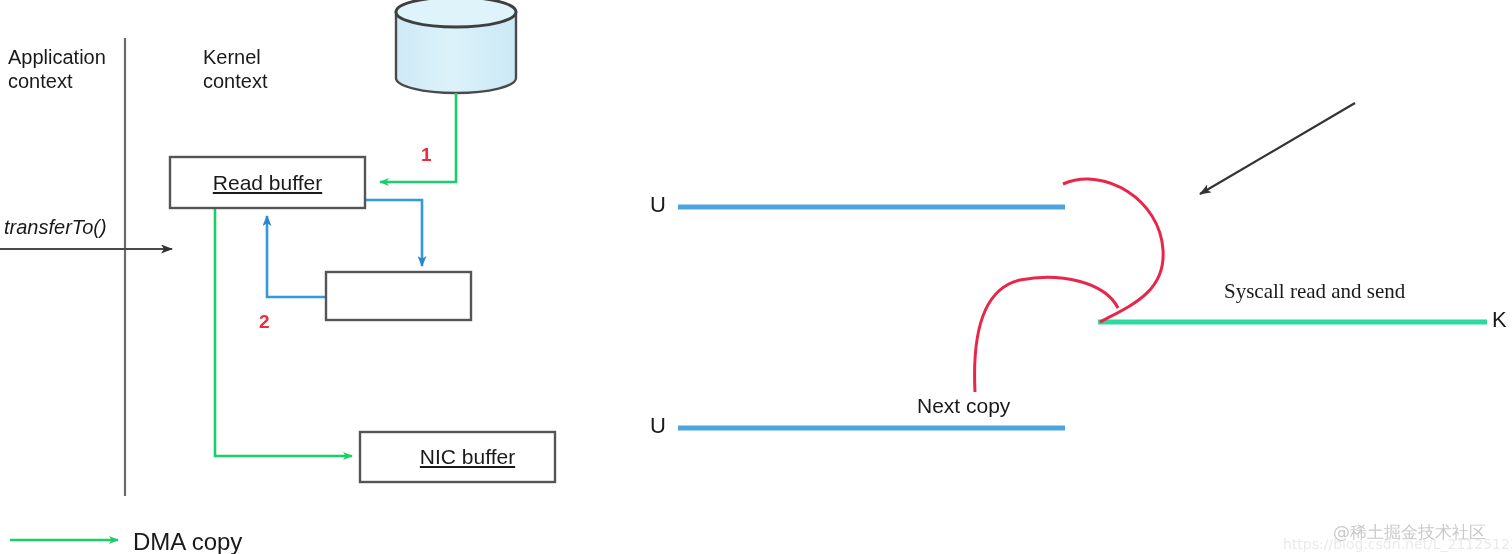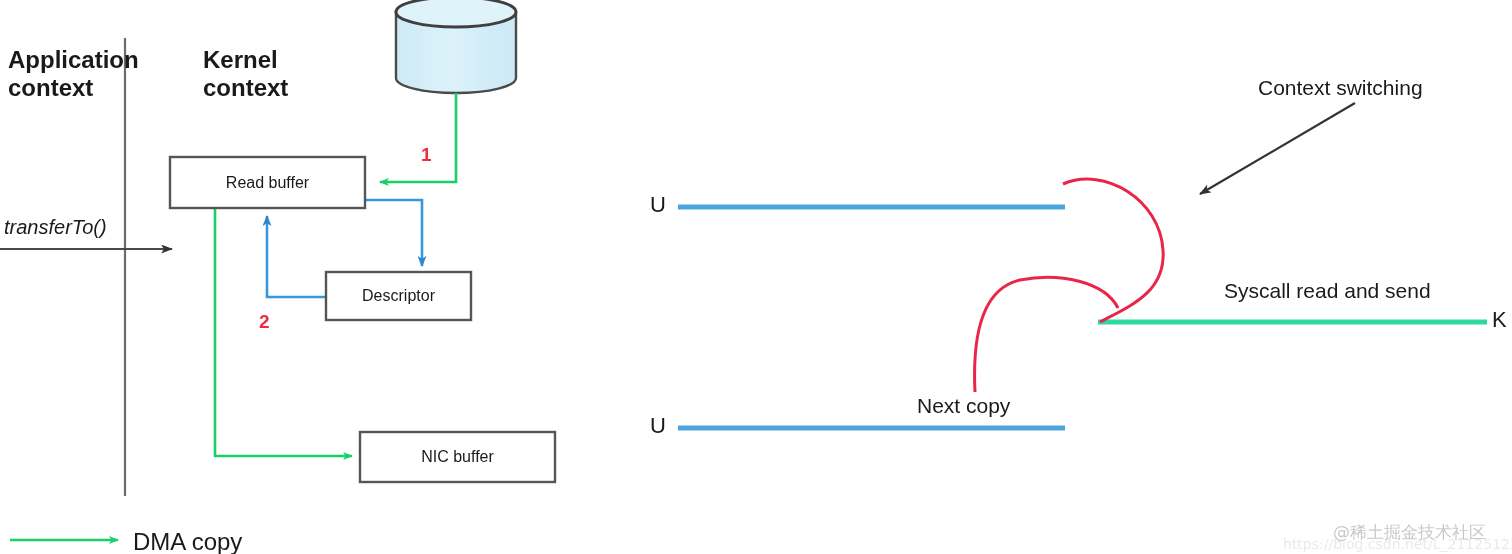--- a/index.html
+++ b/index.html
@@ -26,36 +26,37 @@
     height: 554px;
     overflow: visible;
   }
   .lbl {
     position: absolute;
     color: #1a1a1a;
     font-family: "Liberation Sans", sans-serif;
     white-space: nowrap;
     line-height: 1.18;
   }
-  .lbl-ctx        { font-size: 24px; font-weight: bold; }
+  .lbl-ctx        { font-size: 20px; }
   .lbl-italic     { font-size: 20px; font-style: italic; }
   .lbl-step       { font-size: 19px; color: #ef2b3d; font-weight: 600; }
   .lbl-legend     { font-size: 24px; }
   .lbl-rail       { font-size: 22px; }
   .lbl-note       { font-size: 21px; }
   .lbl-note em    { font-style: italic; }
   .boxtext {
     position: absolute;
     display: flex;
     align-items: center;
     justify-content: center;
-    font-size: 16px;
+    font-size: 21px;
     color: #1a1a1a;
     font-family: "Liberation Sans", sans-serif;
     pointer-events: none;
+    text-decoration: underline;
   }
   .wm {
     position: absolute;
     font-size: 17px;
     color: #c9c9c9;
     font-family: "DejaVu Sans", sans-serif;
     white-space: nowrap;
   }
   .wm-url {
     position: absolute;
@@ -133,35 +134,33 @@
   </div>
 
   <div class="lbl lbl-ctx" style="left:203px; top:46px;">
     <div>Kernel</div>
     <div>context</div>
   </div>
 
   <div class="lbl lbl-italic" style="left:4px; top:216px;">transferTo()</div>
 
   <div class="boxtext" style="left:170px; top:157px; width:195px; height:51px;">Read buffer</div>
-  <div class="boxtext" style="left:326px; top:272px; width:145px; height:48px;">Descriptor</div>
-  <div class="boxtext" style="left:360px; top:432px; width:195px; height:50px;">NIC buffer</div>
+  <div class="boxtext" style="left:360px; top:432px; width:195px; height:50px;padding-left:10px;">NIC buffer</div>
 
   <div class="lbl lbl-step" style="left:421px; top:144px;">1</div>
   <div class="lbl lbl-step" style="left:259px; top:311px;">2</div>
 
   <div class="lbl lbl-legend" style="left:133px; top:528px;">DMA copy</div>
 
   <div class="lbl lbl-rail" style="left:650px; top:192px;">U</div>
   <div class="lbl lbl-rail" style="left:1492px; top:307px;">K</div>
   <div class="lbl lbl-rail" style="left:650px; top:413px;">U</div>
 
 
-  <div class="lbl lbl-note" style="left:1258px; top:76px;">Context switching</div>
 
-  <div class="lbl lbl-note" style="left:1224px; top:279px;">Syscall read and send</div>
+  <div class="lbl lbl-note" style="left:1224px; top:279px;font-family:Liberation Serif, serif;">Syscall read and send</div>
 
   <div class="lbl lbl-note" style="left:917px; top:394px;">Next copy</div>
 
   <div class="wm" style="left:1333px; top:521px;">@稀土掘金技术社区</div>
   <div class="wm-url" style="left:1283px; top:536px;">https://blog.csdn.net/L_21125123</div>
 
 </div>
 
 </body></html>

